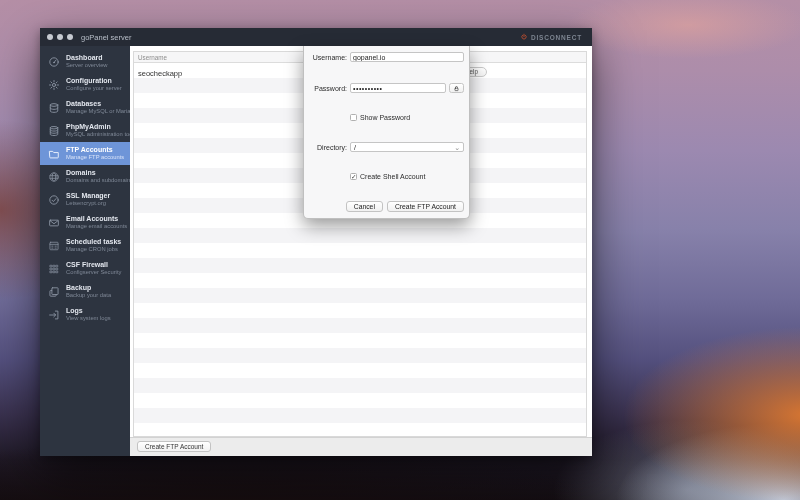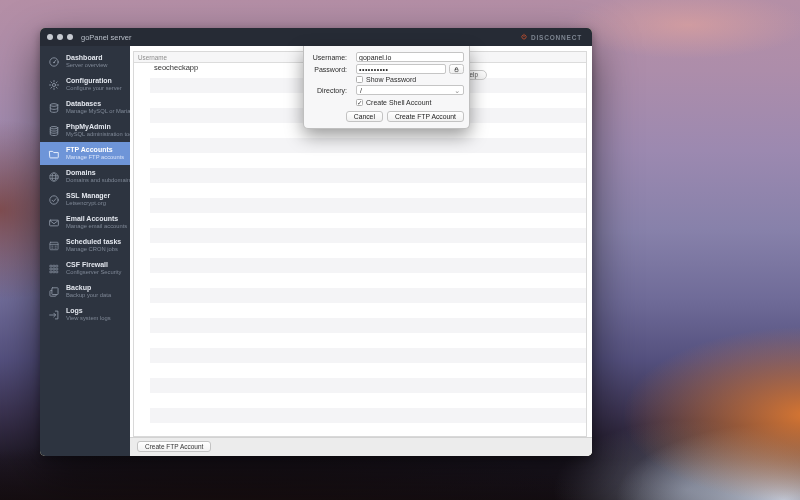--- a/index.html
+++ b/index.html
@@ -12,21 +12,21 @@
       radial-gradient(34% 26% at 101% 83%, rgba(224,122,48,.95), rgba(224,122,48,0) 68%),
       radial-gradient(30% 22% at 98% 100%, rgba(198,207,224,.95), rgba(198,207,224,0) 70%),
       radial-gradient(24% 20% at 86% 98%, rgba(150,160,182,.55), rgba(150,160,182,0) 70%),
       radial-gradient(20% 24% at 0% 42%, rgba(125,64,58,.8), rgba(125,64,58,0) 75%),
       radial-gradient(55% 16% at 28% 101%, rgba(22,13,15,.98), rgba(22,13,15,0) 85%),
       linear-gradient(180deg,#b58fa6 0%,#ad8daa 14%,#9c89b0 30%,#8781aa 46%,#6f6b98 60%,#54507e 72%,#39314e 83%,#1f1926 92%,#140e13 100%);
   }
 
   
   .window { position:absolute; left:40px; top:28px; width:552px; height:428px;
-    border-radius:5px; overflow:hidden; background:#fef9c3;
+    border-radius:0; overflow:hidden; background:#fef9c3;
     box-shadow:0 18px 45px rgba(0,0,0,.55), 0 3px 10px rgba(0,0,0,.35);
     display:flex; flex-direction:column; }
 
   .titlebar { height:18px; flex:none; background:#262b35; display:flex; align-items:center; }
   .traffic { display:flex; gap:4px; padding-left:7px; }
   .dot { width:6px; height:6px; border-radius:50%; background:#c6cad1; }
   .win-title { font-size:7.5px; color:#b9bfc9; margin-left:8px; }
   .disconnect { display:flex; align-items:center; gap:3px; margin-left:auto; margin-right:10px;
     background:none; border:none; cursor:default; }
   .disconnect .icon svg { width:8px; height:8px; color:#c8502f; display:block; }
@@ -47,37 +47,37 @@
   .side-item.selected .si-sub { color:#d7e2f8; }
 
   
   .content { flex:1; background:#fff; position:relative; min-width:0; }
   .table { position:absolute; left:3px; right:5px; top:5px; bottom:19px;
     border:1px solid #d9d9d9; display:flex; flex-direction:column; background:#fff; overflow:hidden; }
   .thead { height:11px; flex:none; background:#f6f6f7; border-bottom:1px solid #dcdcdc; display:flex; }
   .th.c1 { flex:1; font-size:6.3px; color:#8d8d8d; padding-left:4px; display:flex; align-items:center; }
   .th.c2 { width:135px; flex:none; border-left:1px solid #dcdcdc; }
   .tbody { flex:1; overflow:hidden; }
-  .trow { height:15px; display:flex; align-items:flex-start; background:#fff;margin-left:16px; }
+  .trow { height:15px; display:flex; align-items:flex-end; background:#fff; }
   .trow:nth-child(even) { background:#f4f4f6; }
   .td1 { flex:1; font-size:7.5px; color:#333; padding-left:4px; white-space:nowrap; }
   .td2 { width:135px; flex:none; }
   .help-btn { margin-left:5px; width:31px; height:10px; font-size:6.3px; color:#555;
     background:linear-gradient(#ffffff,#f2f2f2); border:1px solid #c9c9c9; border-radius:5px;
     line-height:7px; font-family:inherit; }
 
   .footer { position:absolute; left:0; right:0; bottom:0; height:19px; background:#ececec; border-top:1px solid #d2d2d2; }
   .create-btn { position:absolute; left:7px; top:3px; height:11px; padding:0 7px; font-size:6.5px; color:#333;
     background:linear-gradient(#ffffff,#f2f2f2); border:1px solid #c3c3c3; border-radius:3px; font-family:inherit; }
 
   
   .sheet { position:absolute; left:263px; top:18px; width:167px; z-index:10;
     background:#f7f7f8; border:1px solid #bfbfbf; border-top:none; border-radius:0 0 5px 5px;
     box-shadow:0 7px 18px rgba(0,0,0,.4); padding:6px 5px 6px 5px; }
-  .frow { display:grid; grid-template-columns:38px 1fr; gap:9px; align-items:center; margin-bottom:2px; }
+  .frow { display:grid; grid-template-columns:38px 1fr; gap:3px; align-items:center; margin-bottom:21px; }
   .frow label { font-size:7px; color:#2b2b2b; text-align:right; }
   .tinput { height:10px; font-size:7px; border:1px solid #c5c5c5; border-radius:2px; background:#fff;
     padding:0 2px; color:#222; width:100%; font-family:inherit; }
   .pwrow { display:flex; gap:3px; align-items:center; }
   .pw { letter-spacing:.5px; }
   .lockbtn { width:15px; height:10px; flex:none; border:1px solid #c5c5c5; border-radius:2.5px;
     background:linear-gradient(#fff,#f0f0f0); display:flex; align-items:center; justify-content:center; padding:0; }
   .lockbtn svg { width:7px; height:7px; color:#333; display:block; }
   .cbrow { display:flex; align-items:center; gap:3px; }
   .cb { width:7px; height:7px; border:1px solid #b0b0b0; border-radius:1.5px; background:#fff;

